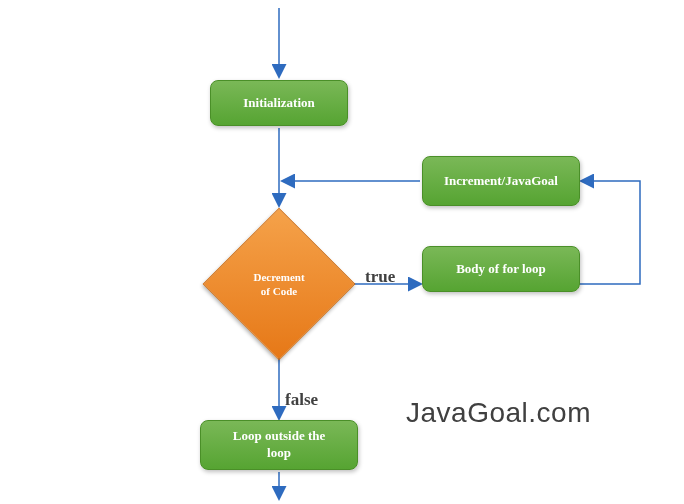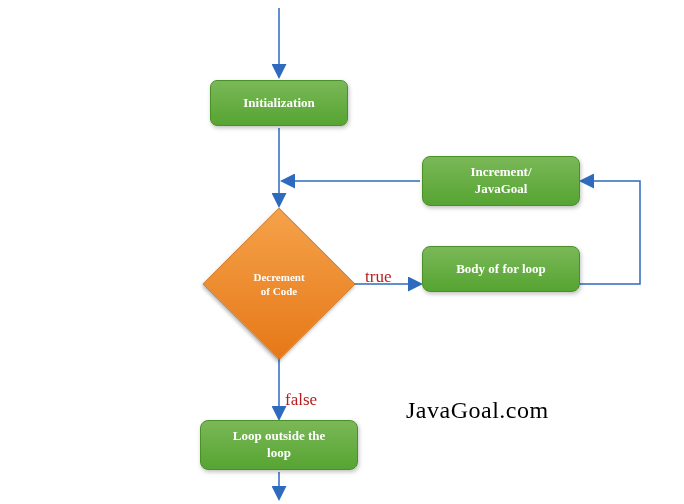--- a/index.html
+++ b/index.html
@@ -51,30 +51,30 @@
     justify-content: center;
     text-align: center;
     color: #ffffff;
     font-weight: bold;
     font-size: 11px;
     line-height: 1.3;
   }
   .arrow-label {
     position: absolute;
     font-family: 'Times New Roman', Georgia, serif;
-    font-weight: normal;
+    font-weight: bold;
     font-size: 17px;
-    color: #b91c1c;
+    color: #404040;
   }
   .watermark {
     position: absolute;
-    font-family: Liberation Serif, serif;
-    font-size: 24px;
+    font-family: Liberation Sans, sans-serif;
+    font-size: 28px;
     font-weight: 500;
-    color: #000000;
+    color: #404040;
     letter-spacing: 0.5px;
   }
   svg.arrows {
     position: absolute;
     left: 0; top: 0;
     width: 684px;
     height: 504px;
     pointer-events: none;
   }
 </style>
@@ -96,25 +96,25 @@
 
   <line x1="354" y1="284" x2="420" y2="284" stroke="#2e6bbf" stroke-width="1.5" marker-end="url(#ah)"></line>
 
   <polyline points="578,284 640,284 640,181 582,181" fill="none" stroke="#2e6bbf" stroke-width="1.5" marker-end="url(#ah)"></polyline>
 
   <line x1="279" y1="358" x2="279" y2="418" stroke="#2e6bbf" stroke-width="1.5" marker-end="url(#ah)"></line>
 
   <line x1="279" y1="472" x2="279" y2="498" stroke="#2e6bbf" stroke-width="1.5" marker-end="url(#ah)"></line>
 </svg>
 
-<div class="box" style="left:210px; top:80px; width:138px; height:46px;border-radius:7px;">
+<div class="box" style="left:210px; top:80px; width:138px; height:46px;">
   <span>Initialization</span>
 </div>
 
-<div class="box" style="left:422px; top:156px; width:158px; height:50px; flex-direction:column;">
+<div class="box" style="left:422px; top:156px; width:158px; height:50px; flex-direction:row;">
   <span>Increment/</span>
   <span>JavaGoal</span>
 </div>
 
 <div class="diamond-wrap" style="left:203px; top:208px;">
   <div class="diamond"></div>
   <div class="diamond-text">
     <div>
       <div>Decrement</div>
       <div>of Code</div>

